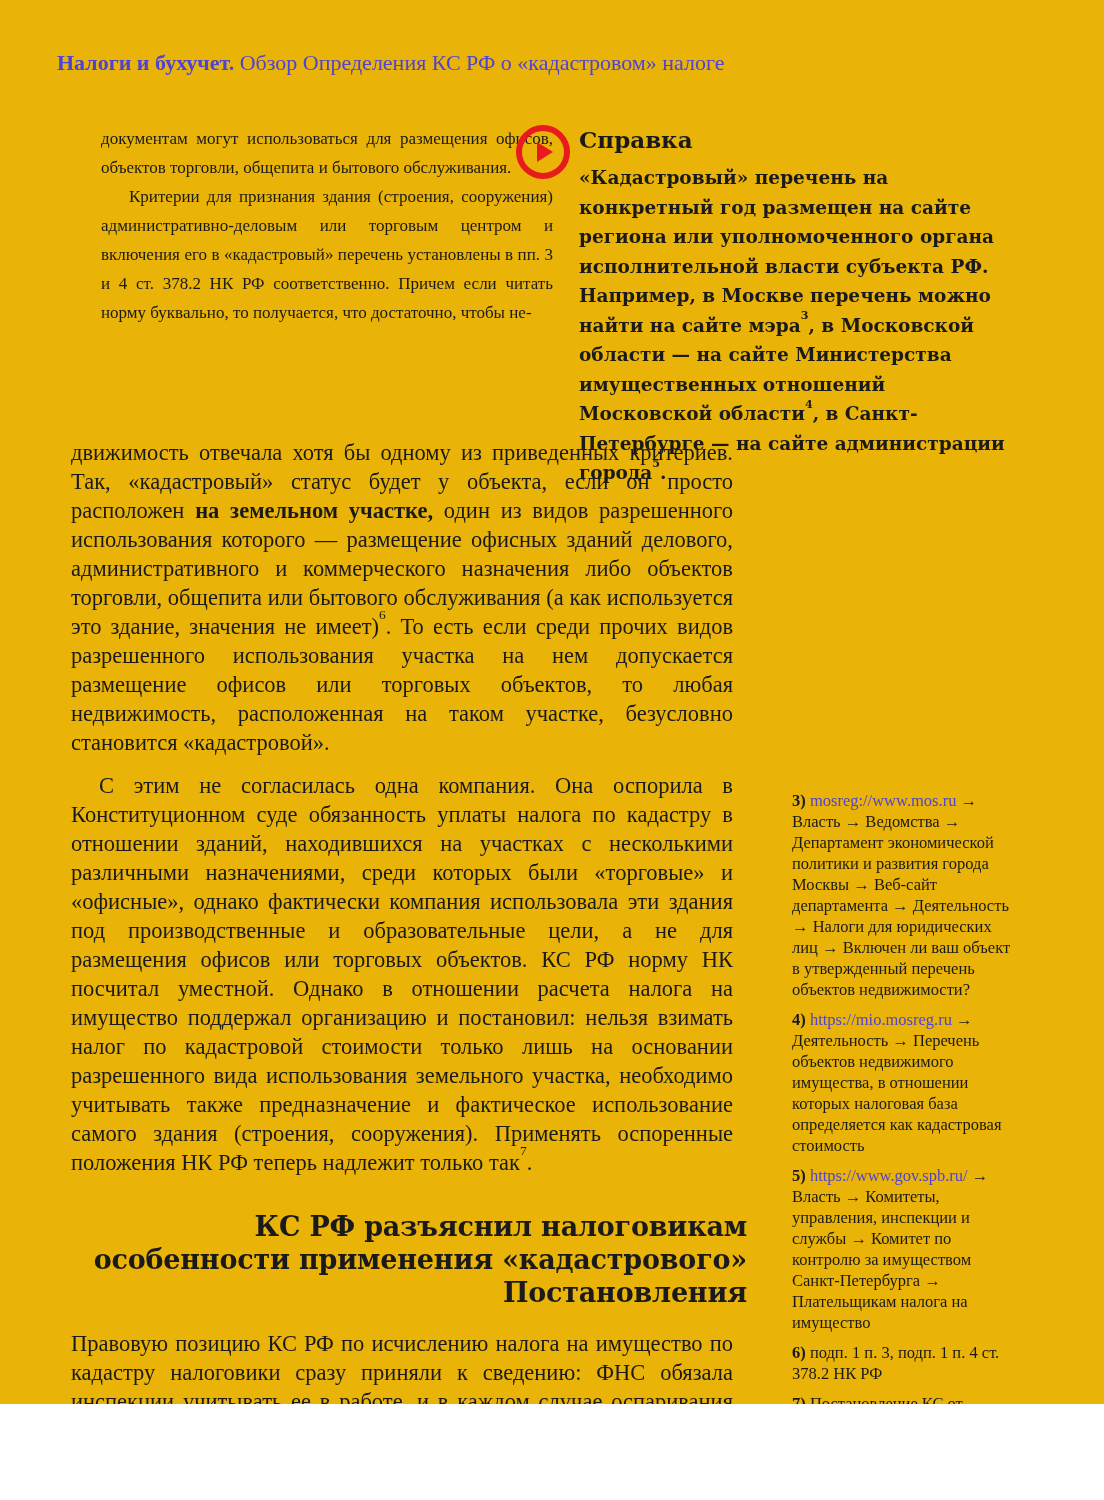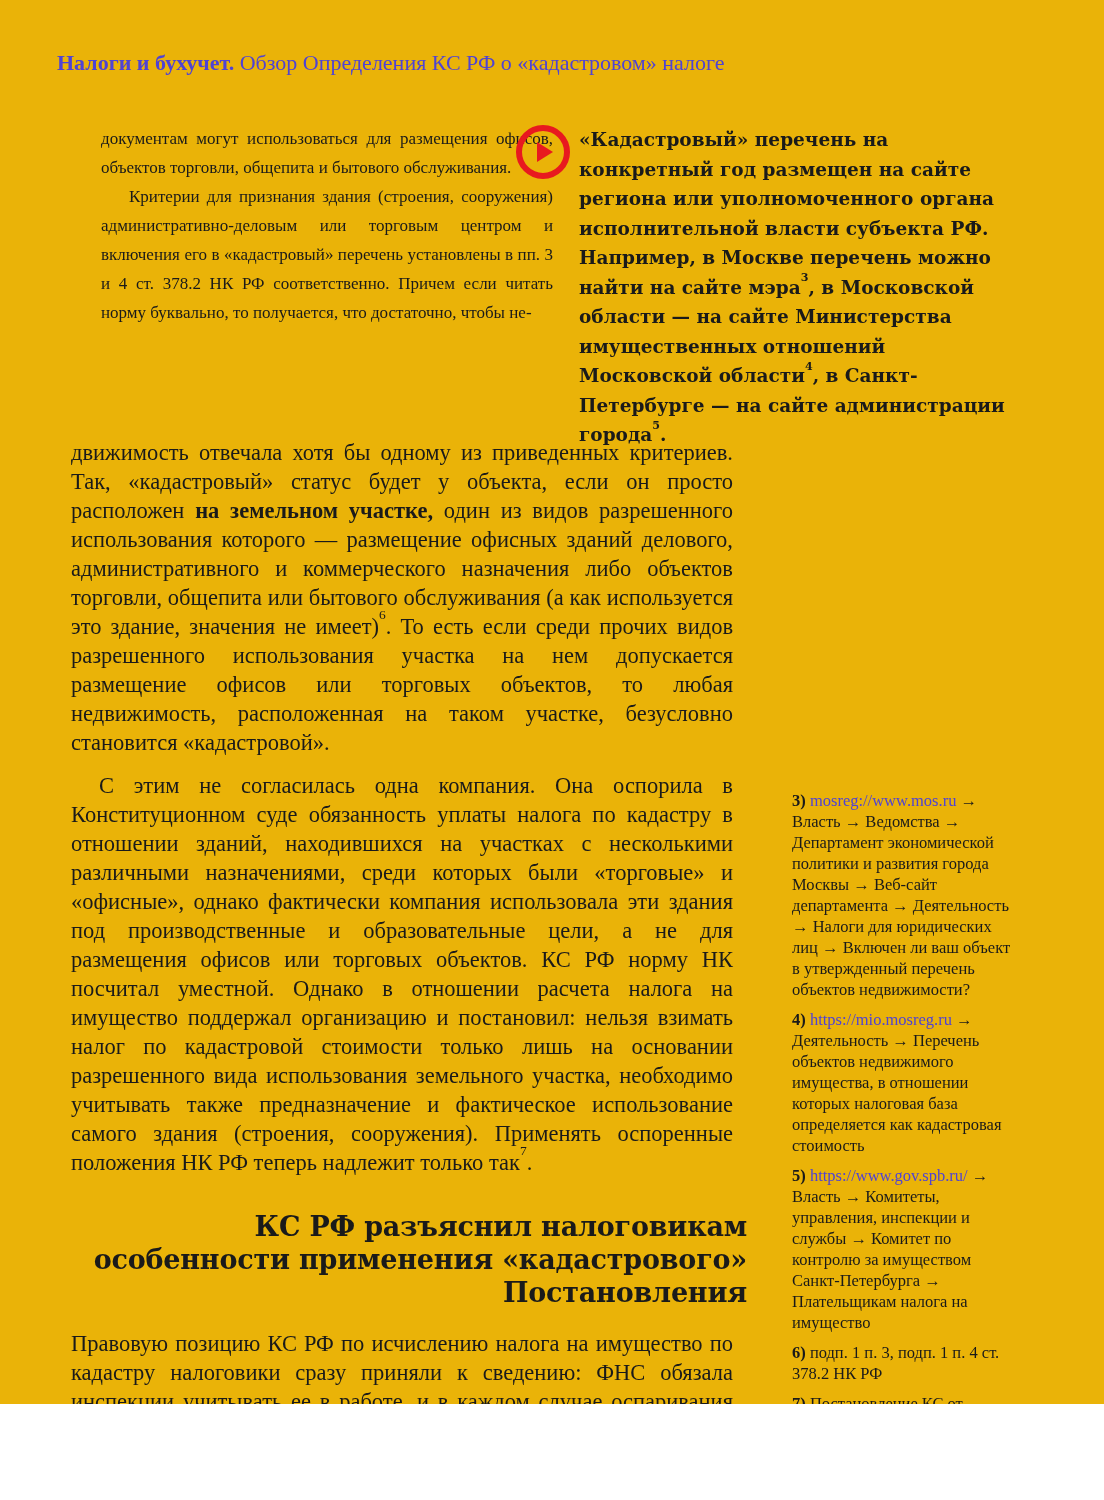--- a/index.html
+++ b/index.html
@@ -91,20 +91,21 @@
     <p class="indent">Критерии для признания здания (строения, сооружения) административно-деловым или торговым центром и включения его в «кадастровый» перечень установлены в пп. 3 и 4 ст. 378.2 НК РФ соответственно. Причем если читать норму буквально, то получается, что достаточно, чтобы не-</p>
   </div>
 
   <div class="spravka">
     <div class="spravka-icon-col">
       <div class="play-ring">
         <div class="play-tri"></div>
       </div>
     </div>
     <div class="spravka-content">
+      <div class="spravka-title">Справка</div>
       <p class="spravka-body"><span>«Кадастровый» перечень на конкретный год размещен на сайте региона или уполномоченного органа исполнительной власти субъекта РФ. Например, в Москве перечень можно найти на сайте мэра</span><sup>3</sup><span>, в Московской области — на сайте Министерства имущественных отношений Московской области</span><sup>4</sup><span>, в Санкт-Петербурге — на сайте администрации города</span><sup>5</sup><span>.</span></p>
     </div>
   </div>
 
   <div class="main-flow">
     <p><span>движимость отвечала хотя бы одному из приведенных критериев. Так, «кадастровый» статус будет у объекта, если он просто расположен </span><span class="seg-b">на земельном участке,</span><span> один из видов разрешенного использования которого — размещение офисных зданий делового, административного и коммерческого назначения либо объектов торговли, общепита или бытового обслуживания (а как используется это здание, значения не имеет)</span><sup>6</sup><span>. То есть если среди прочих видов разрешенного использования участка на нем допускается размещение офисов или торговых объектов, то любая недвижимость, расположенная на таком участке, безусловно становится «кадастровой».</span></p>
     <p class="indent"><span>С этим не согласилась одна компания. Она оспорила в Конституционном суде обязанность уплаты налога по кадастру в отношении зданий, находившихся на участках с несколькими различными назначениями, среди которых были «торговые» и «офисные», однако фактически компания использовала эти здания под производственные и образовательные цели, а не для размещения офисов или торговых объектов. КС РФ норму НК посчитал уместной. Однако в отношении расчета налога на имущество поддержал организацию и постановил: нельзя взимать налог по кадастровой стоимости только лишь на основании разрешенного вида использования земельного участка, необходимо учитывать также предназначение и фактическое использование самого здания (строения, сооружения). Применять оспоренные положения НК РФ теперь надлежит только так</span><sup>7</sup><span>.</span></p>
     <h2 class="section-heading">КС РФ разъяснил налоговикам особенности применения «кадастрового» Постановления</h2>
     <p><span>Правовую позицию КС РФ по исчислению налога на имущество по кадастру налоговики сразу приняли к сведению: ФНС обязала инспекции учитывать ее в работе, и в каждом случае оспаривания организацией применения налоговой базы исходя из кадастровой стоимости на основании Постановления № 46-П проверяющие должны направлять запрос в уполномоченный орган об обоснованности включения сведений в «кадастровый» перечень. Более того, налоговикам велели еще проинформировать компании о возможности сдать уточненки по налогу</span><sup>8</sup></p>
   </div>

